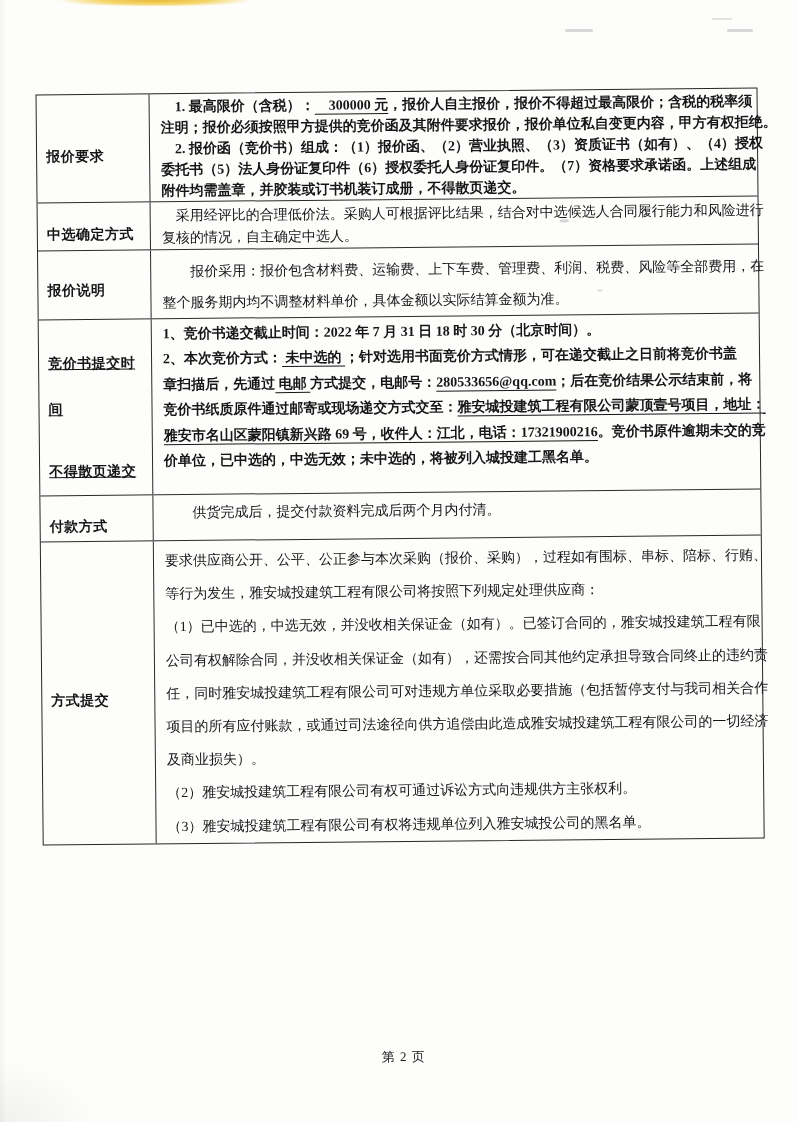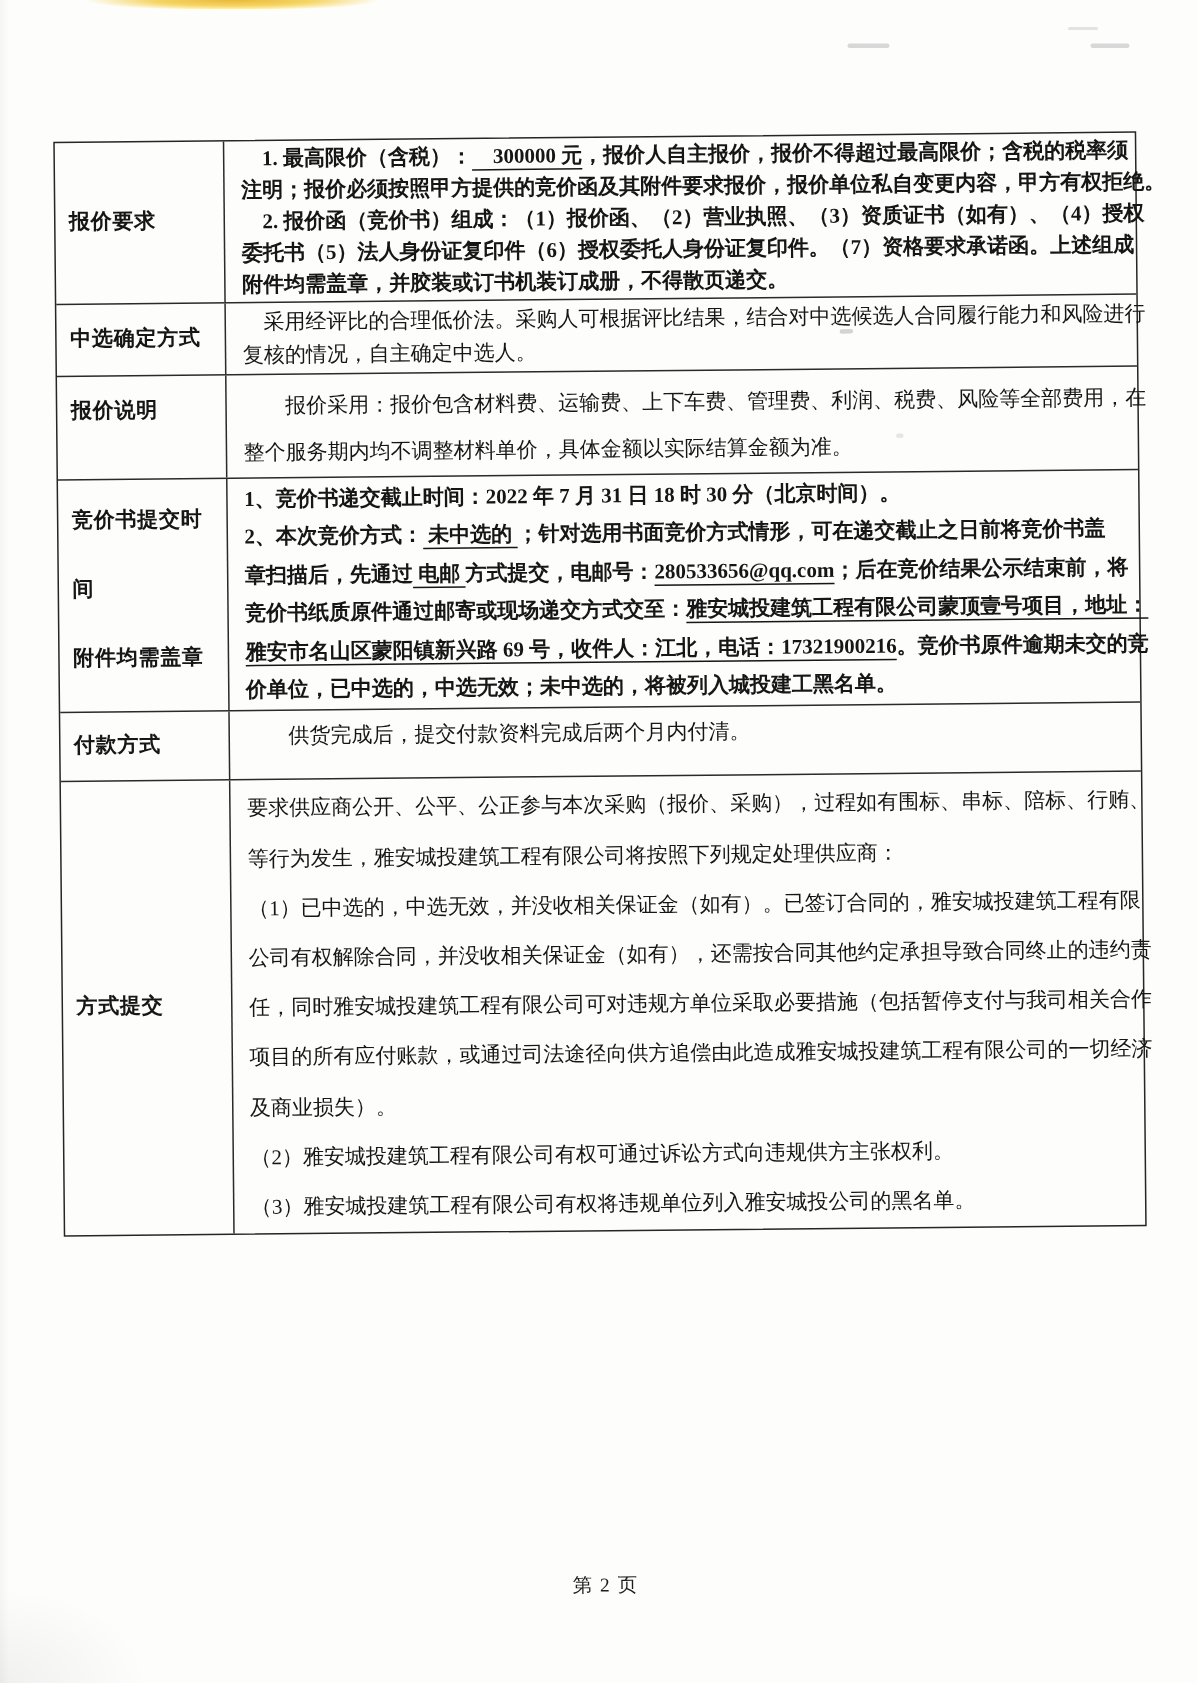--- a/index.html
+++ b/index.html
@@ -29,21 +29,21 @@
     font-size:14px;
   }
   .t-row{display:flex;border-top:1.5px solid #2a2a2a;}
   .t-row:first-child{border-top:none;}
   .cell{box-sizing:border-box;}
   .label{
     width:113px;flex-shrink:0;border-right:1.5px solid #2a2a2a;
     display:flex;flex-direction:column;justify-content:center;
     padding:0 4px 0 9px;font-weight:700;letter-spacing:.5px;
   }
-  .label-line{line-height:22px;}
+  .label-line{line-height:22px;margin-top:16px;}
   .content{flex:1;padding:3px 8px 0 11px;min-width:0;}
   .line{white-space:pre;}
   .u{text-decoration:underline;text-underline-offset:3.5px;text-decoration-thickness:1.2px;}
 
   .t-row-0{min-height:105px;}
   .t-row-0 .line{line-height:21px;}
   .t-row-0 .content{font-weight:600;padding-top:2px;}
 
   .t-row-1{min-height:47px;}
   .t-row-1 .line{line-height:21.5px;}
@@ -51,21 +51,21 @@
 
   .t-row-2{min-height:67px;}
   .t-row-2 .line{line-height:31px;}
   .t-row-2 .label{justify-content:flex-start;padding-top:13px;}
   .t-row-2 .content{padding-top:6px;}
 
   .t-row-3{min-height:153px;}
   .t-row-3 .line{line-height:25.4px;}
   .t-row-3 .content{font-weight:600;padding-top:2px;}
   .t-row-3 .label{justify-content:flex-start;padding-top:5px;}
-  .t-row-3 .label-line{line-height:46px;}
+  .t-row-3 .label-line{line-height:46px;text-decoration:underline;}
 
   .t-row-4{min-height:45px;}
   .t-row-4 .line{line-height:22px;}
   .t-row-4 .content{padding-top:7px;}
 
   .t-row-5{min-height:298px;}
   .t-row-5 .line{line-height:33.2px;}
   .t-row-5 .content{padding-top:3px;}
 
   #page-footer{
@@ -110,21 +110,21 @@
           <div class="label-line">报价说明</div>
         </div>
         <div class="cell content">
           <div class="line"><span>　　报价采用：报价包含材料费、运输费、上下车费、管理费、利润、税费、风险等全部费用，在</span></div>
           <div class="line"><span>整个服务期内均不调整材料单价，具体金额以实际结算金额为准。</span></div>
         </div>
       </div>
       <div class="t-row t-row-3">
         <div class="cell label">
           <div class="label-line">竞价书提交时间</div>
-          <div class="label-line">附件均需盖章</div>
+          <div class="label-line">不得散页递交</div>
         </div>
         <div class="cell content">
           <div class="line"><span>1、竞价书递交截止时间：2022 年 7 月 31 日 18 时 30 分（北京时间）。</span></div>
           <div class="line"><span>2、本次竞价方式：</span><span class="u"> 未中选的 </span><span>；针对选用书面竞价方式情形，可在递交截止之日前将竞价书盖</span></div>
           <div class="line"><span>章扫描后，先通过</span><span class="u"> 电邮 </span><span>方式提交，电邮号：</span><span class="u">280533656@qq.com</span><span>；后在竞价结果公示结束前，将</span></div>
           <div class="line"><span>竞价书纸质原件通过邮寄或现场递交方式交至：</span><span class="u">雅安城投建筑工程有限公司蒙顶壹号项目，地址：</span></div>
           <div class="line"><span class="u">雅安市名山区蒙阳镇新兴路 69 号，收件人：江北，电话：17321900216</span><span>。竞价书原件逾期未交的竞</span></div>
           <div class="line"><span>价单位，已中选的，中选无效；未中选的，将被列入城投建工黑名单。</span></div>
         </div>
       </div>

